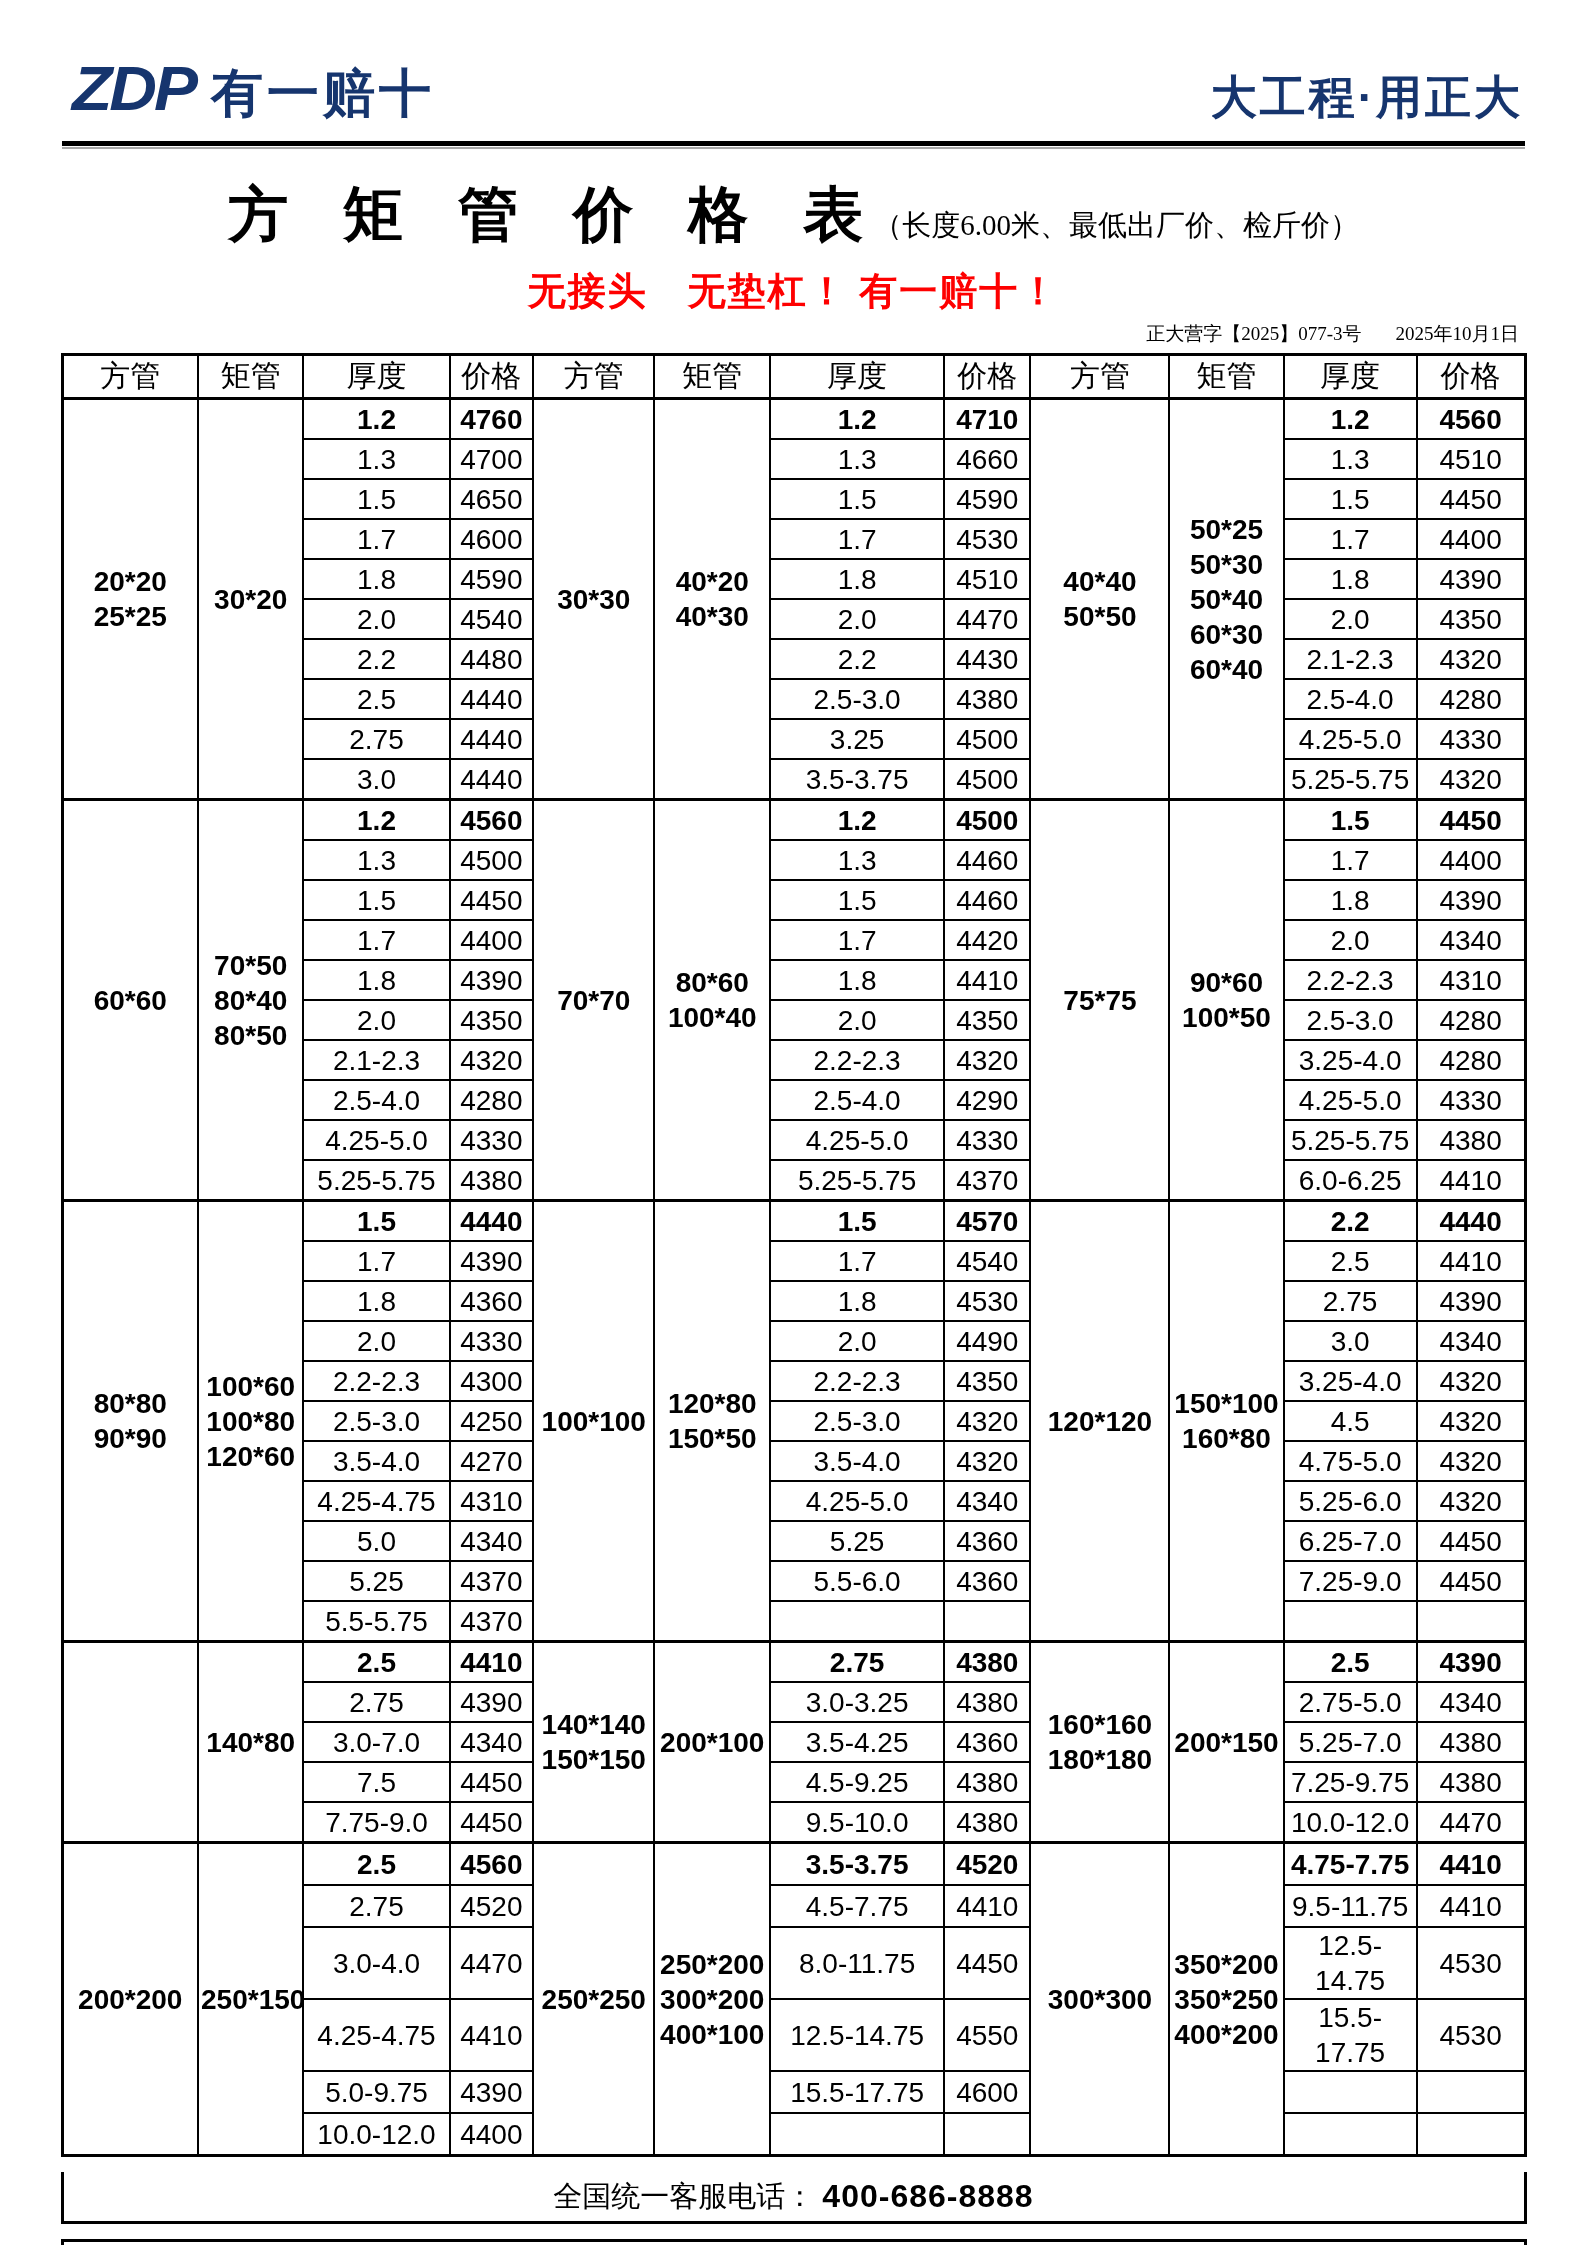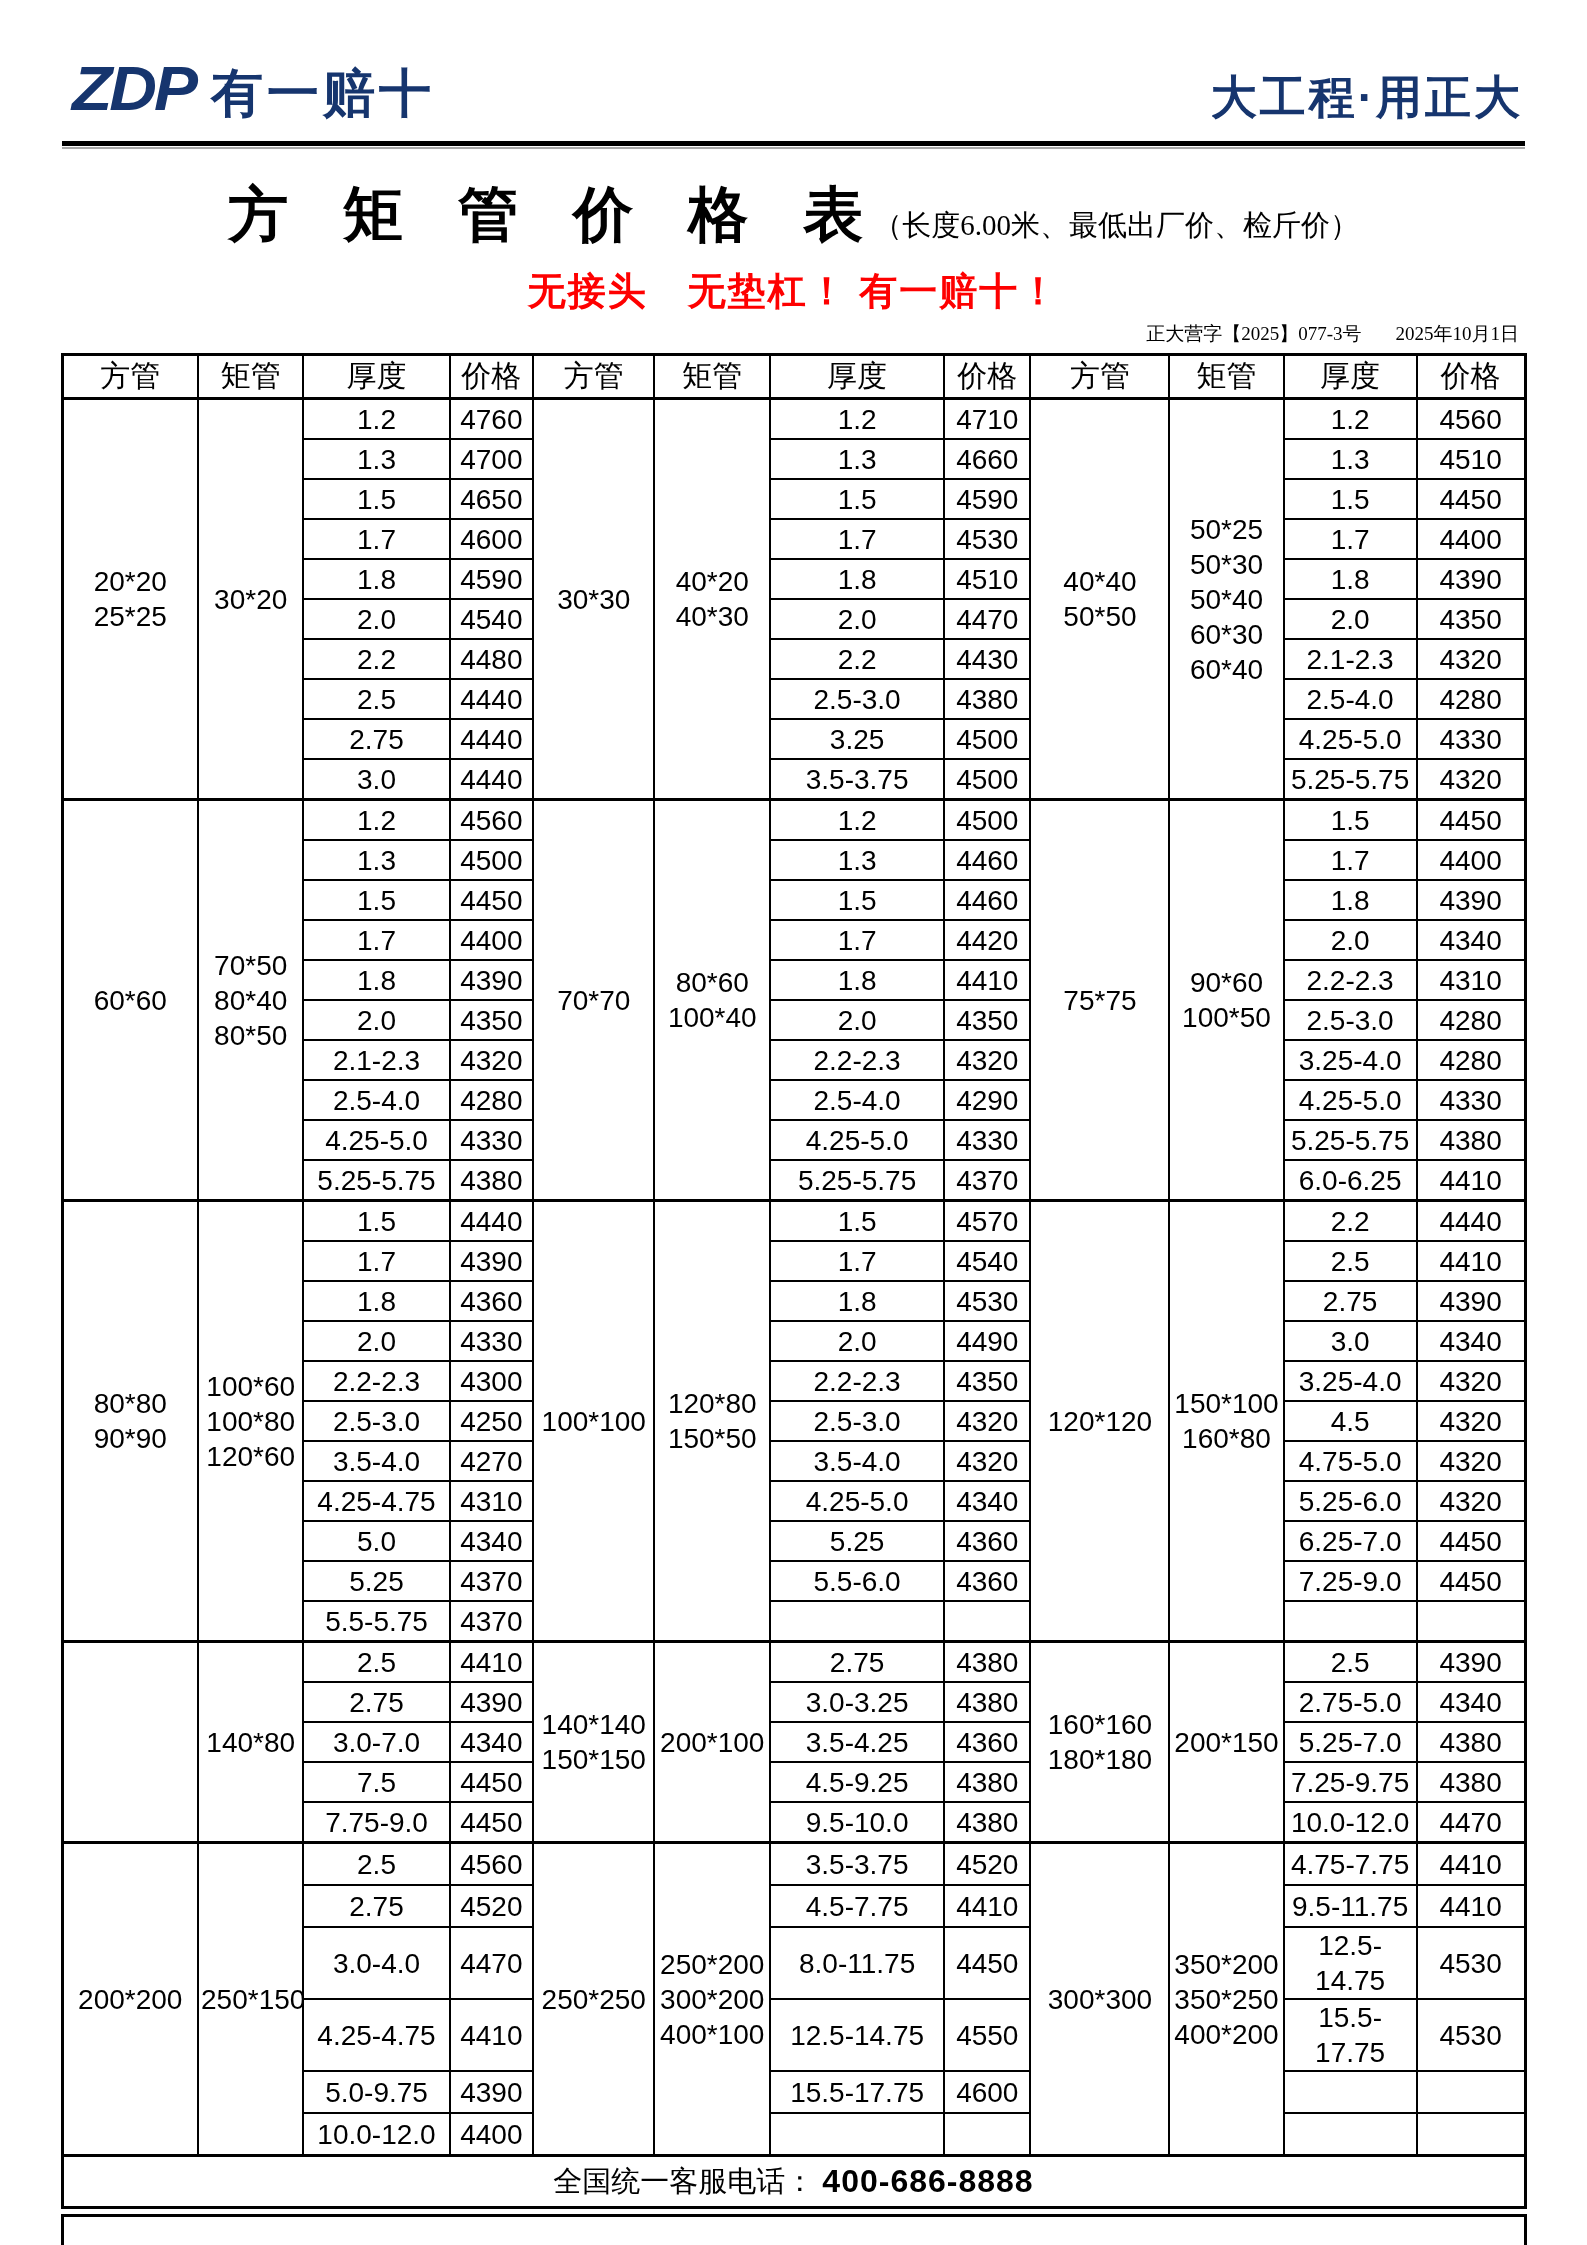--- a/index.html
+++ b/index.html
@@ -43,27 +43,27 @@
   table.price{
     width:1466px;margin:0 auto;border-collapse:collapse;table-layout:fixed;
     border:3px solid #000;
   }
   table.price th,table.price td{
     border:2px solid #000;text-align:center;vertical-align:middle;
     padding:0 2px;overflow:hidden;
   }
   table.price th{font-size:30px;font-weight:normal;height:40px;}
   table.price td{font-size:28px;height:38px;line-height:1.25;}
-  tr.sec-start td{border-top:3px solid #000;}
+  tr.sec-start td{border-top:3px solid #000;font-weight:bold;}
   td.grp,th.grp{border-left:3px solid #000;}
   tr.h40 td{height:40px;}
 
   
   .phone{
-    width:1466px;box-sizing:border-box;margin:0 auto;
+    width:1466px;box-sizing:border-box;margin:15px auto;
     border:3px solid #000;border-top:none;height:52px;
     display:flex;align-items:center;justify-content:center;
     font-family:"Liberation Serif",serif;font-size:29px;
   }
   .phone .num{
     font-family:"Liberation Sans",sans-serif;font-weight:bold;
     font-size:32px;margin-left:8px;letter-spacing:1px;
   }
   .notes{
     width:1466px;box-sizing:border-box;margin:5px auto 0;

